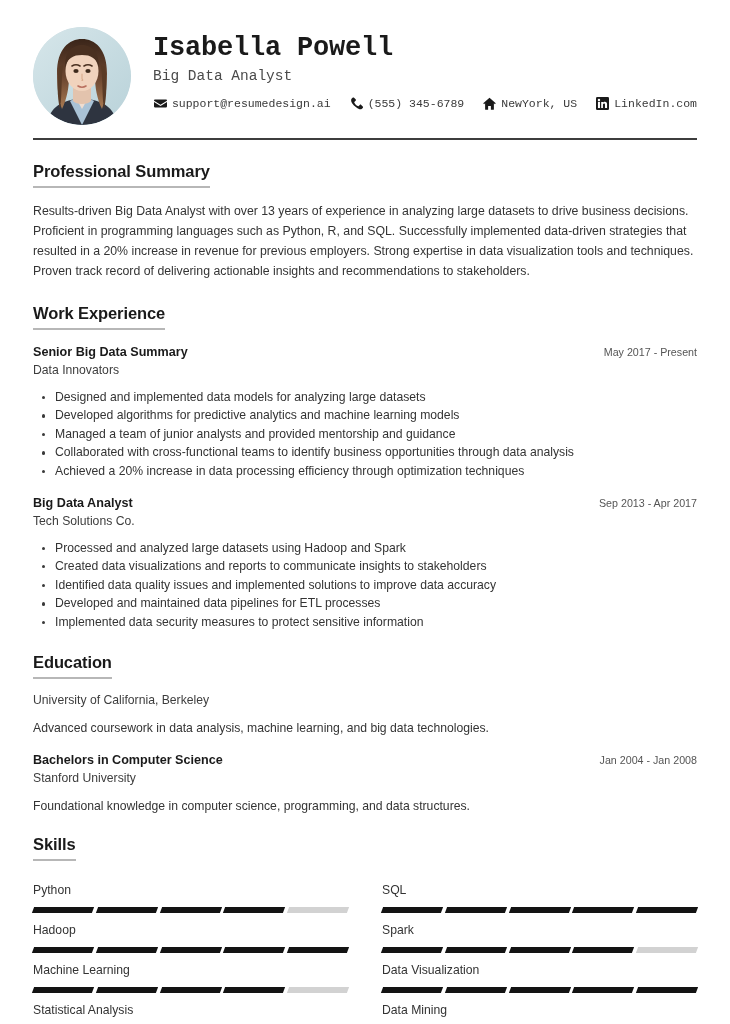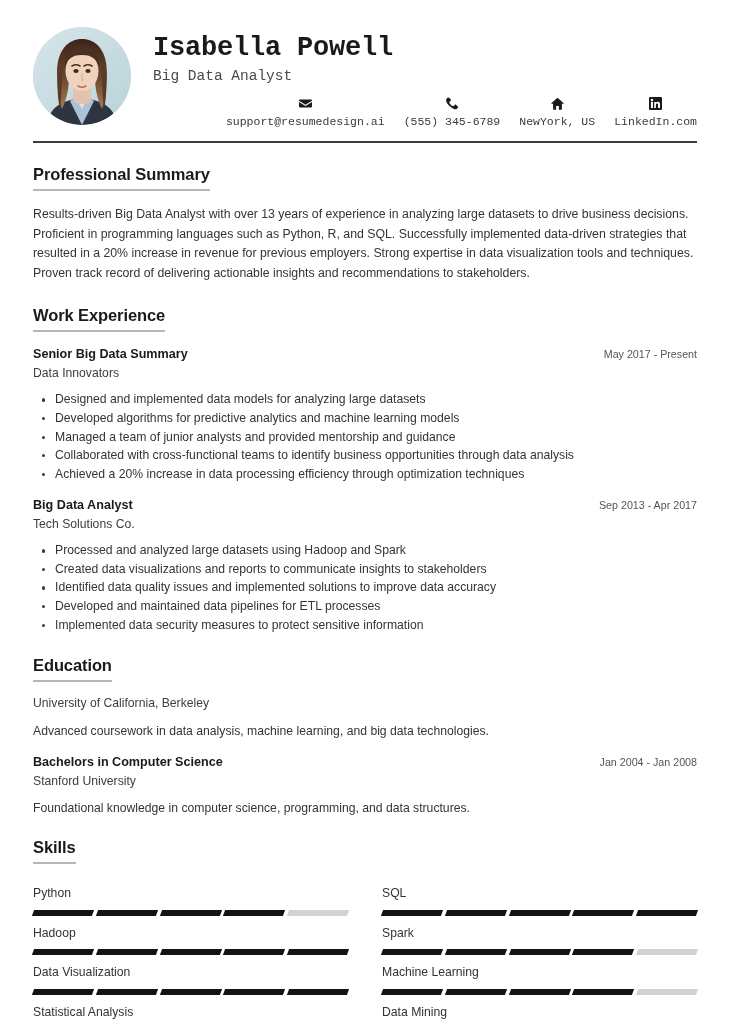--- a/index.html
+++ b/index.html
@@ -70,23 +70,22 @@
     align-items: center;
     justify-content: flex-end;
     gap: 19px;
     margin-top: 11px;
     font-size: 11.5px;
     color: #3a3a3a;
     white-space: nowrap;
   }
   .contact-item {
     display: flex;
-    align-items: center;
+    align-items: flex-end;
     gap: 5px;
-    flex-direction: column;
   }
   .contact-item .ic {
     display: inline-flex;
     align-items: center;
     justify-content: center;
     width: 13px;
     height: 13px;
     color: #1a1a1a;
   }
   .contact-item .ic svg { display:block; }
@@ -408,40 +407,40 @@
           <div class="skill-name">Spark</div>
           <div class="skill-bar">
             <div class="seg on"></div>
             <div class="seg on"></div>
             <div class="seg on"></div>
             <div class="seg on"></div>
             <div class="seg"></div>
           </div>
         </div>
         <div class="skill">
+          <div class="skill-name">Machine Learning</div>
+          <div class="skill-bar">
+            <div class="seg on"></div>
+            <div class="seg on"></div>
+            <div class="seg on"></div>
+            <div class="seg on"></div>
+            <div class="seg"></div>
+          </div>
+        </div>
+        <div class="skill">
           <div class="skill-name">Data Visualization</div>
           <div class="skill-bar">
             <div class="seg on"></div>
             <div class="seg on"></div>
             <div class="seg on"></div>
             <div class="seg on"></div>
             <div class="seg on"></div>
           </div>
         </div>
         <div class="skill">
-          <div class="skill-name">Machine Learning</div>
-          <div class="skill-bar">
-            <div class="seg on"></div>
-            <div class="seg on"></div>
-            <div class="seg on"></div>
-            <div class="seg on"></div>
-            <div class="seg"></div>
-          </div>
-        </div>
-        <div class="skill">
           <div class="skill-name">Statistical Analysis</div>
         </div>
         <div class="skill">
           <div class="skill-name">Data Mining</div>
         </div>
       </div>
   </div>
 
 </div>
 

